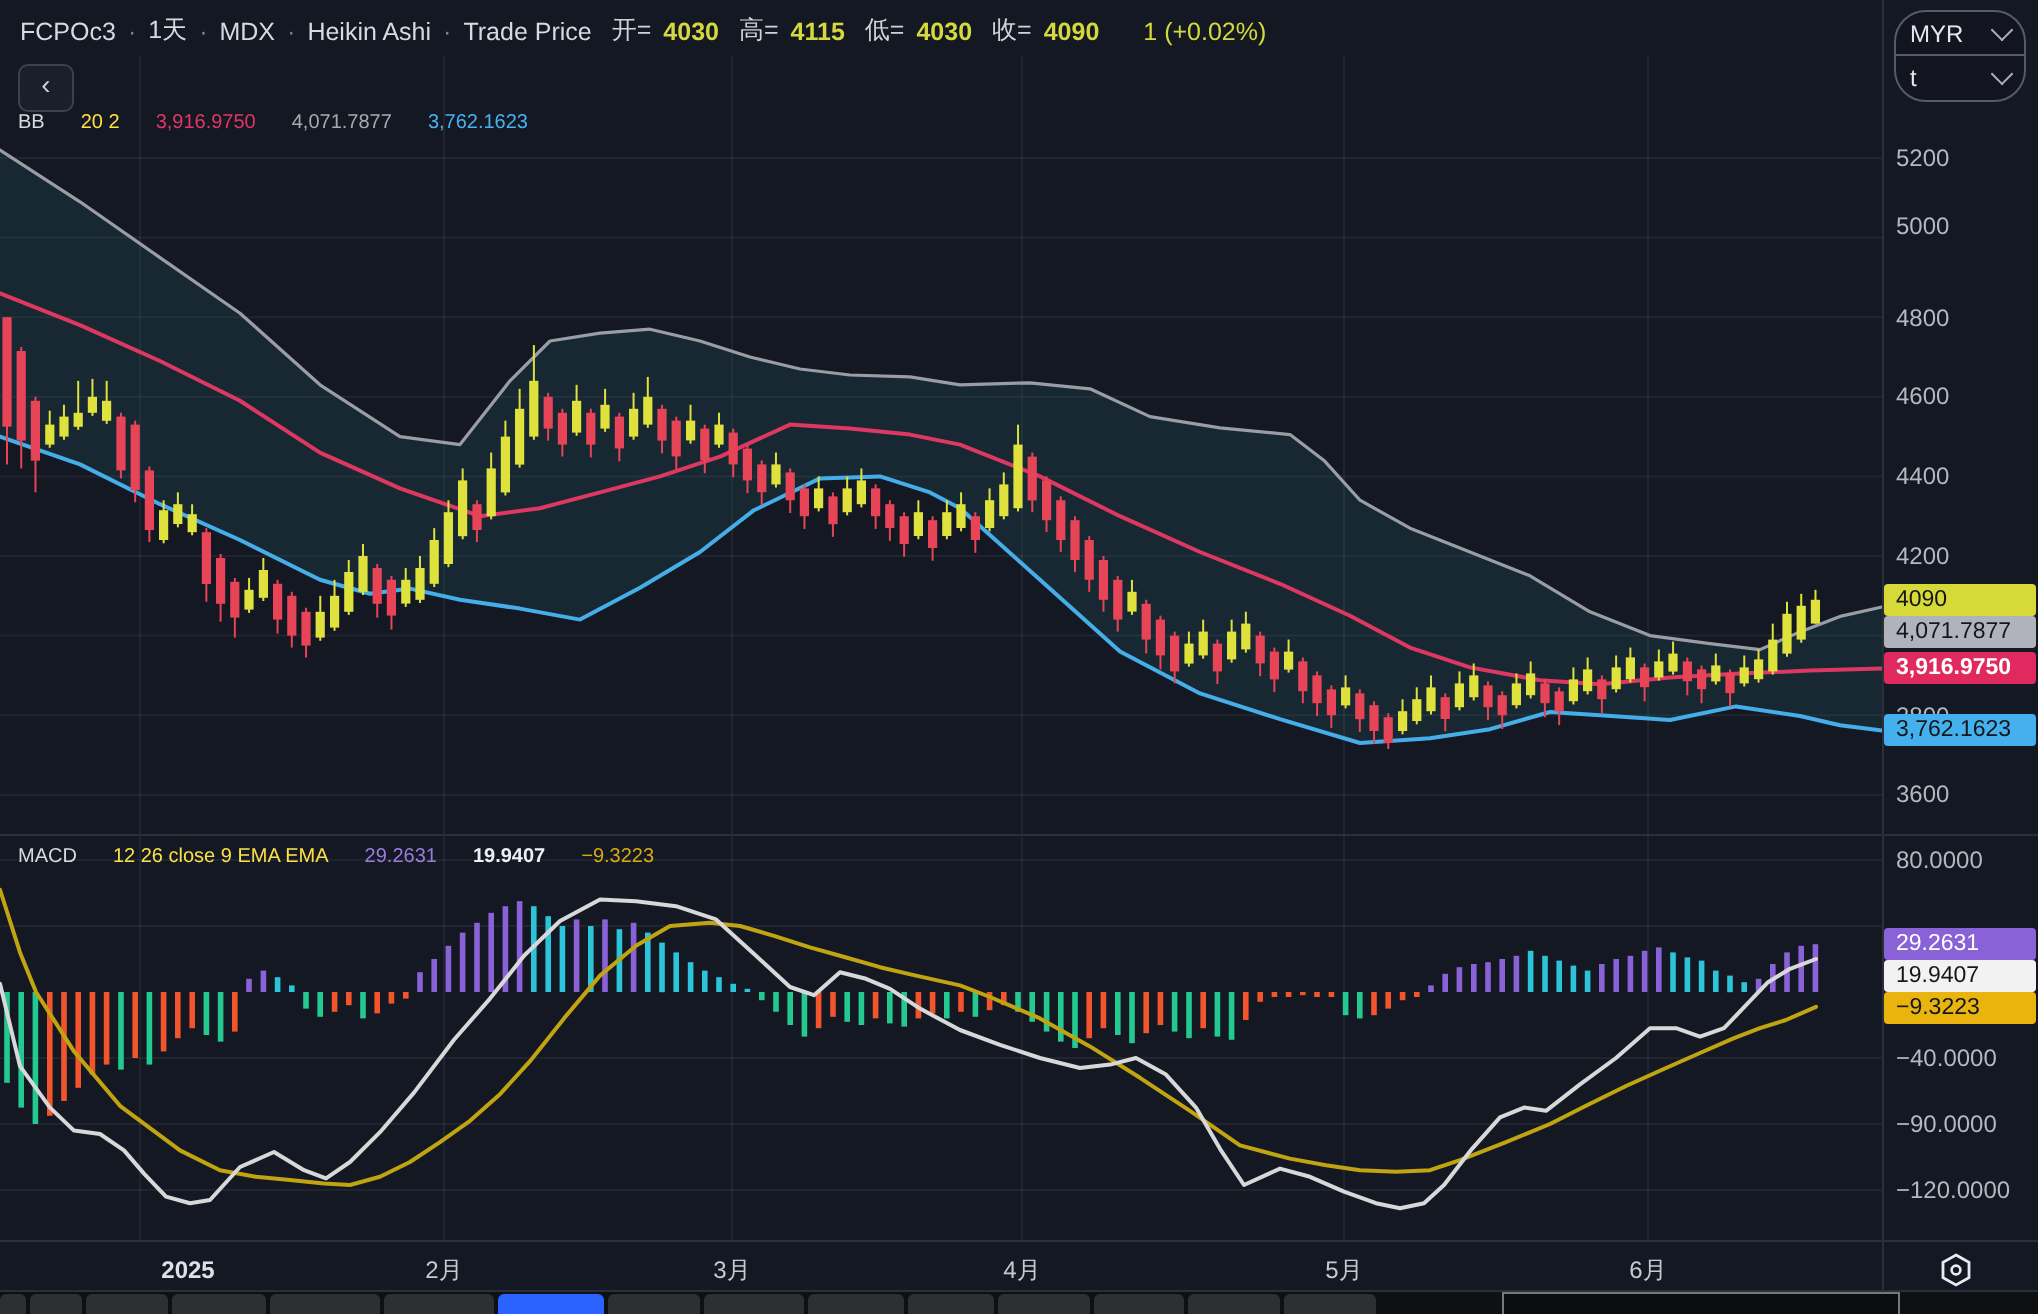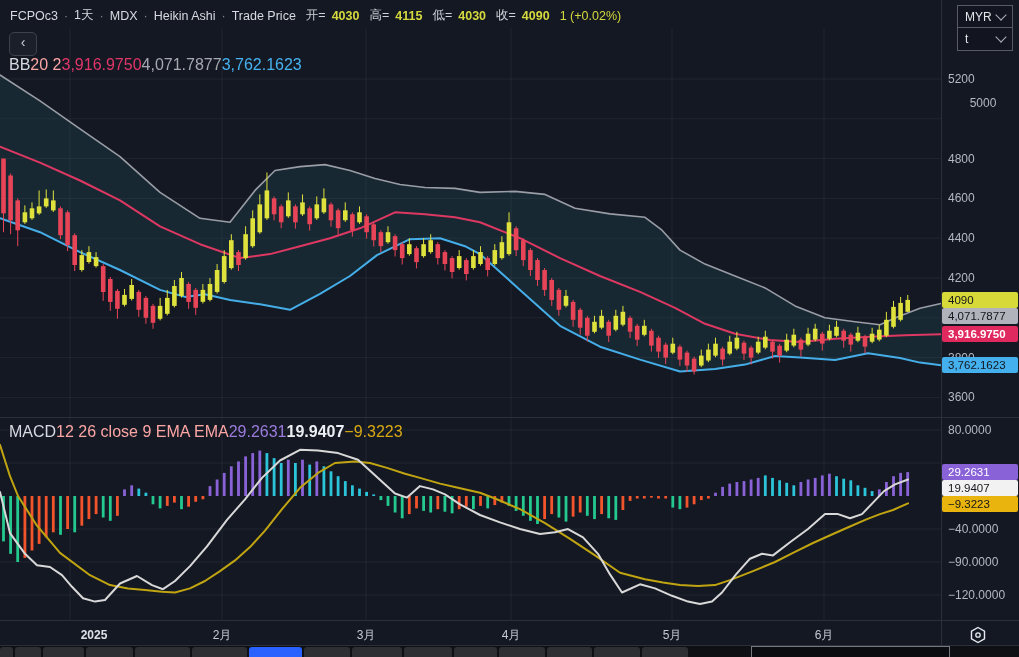--- a/index.html
+++ b/index.html
@@ -4,30 +4,30 @@
 <style>
   html,body{margin:0;padding:0;background:#0c0e12;}
   .stage{position:relative;width:1019px;height:657px;background:#141822;overflow:hidden;
          font-family:"Liberation Sans","DejaVu Sans",sans-serif;-webkit-font-smoothing:antialiased;}
   #chart-svg{position:absolute;left:0;top:0;z-index:1;}
   
   .header{position:absolute;left:10px;top:7px;z-index:5;font-size:12.5px;color:#d7dae0;display:flex;align-items:center;gap:6px;white-space:nowrap;}
   .header .dot{color:#7d828c;}
   .header .olab{color:#cfd3d9;margin-left:4px;}
   .header .oval{color:#d5d93e;font-weight:bold;}
-  .header .chg{color:#d5d93e;margin-left:4px;}
+  .header .chg{color:#d5d93e;margin-left:16px;}
   .back-btn{position:absolute;left:9px;top:32px;width:26px;height:22px;z-index:5;background:#1a1f29;border:1px solid #3c414c;border-radius:5px;color:#cfd3d9;font-size:14px;line-height:19px;text-align:center;cursor:pointer;}
   
-  .ind-row{position:absolute;left:9px;z-index:5;font-size:16px;display:flex;gap:0;white-space:nowrap;}
+  .ind-row{position:absolute;left:9px;z-index:5;font-size:10px;display:flex;gap:18px;white-space:nowrap;}
   .ind-name{color:#d7dae0;}
-  .ind-params{color:#fca5a5;}
+  .ind-params{color:#fde047;}
   .v-pink{color:#e0366a;} .v-gray{color:#a6a9b0;} .v-blue{color:#46b2f0;}
   .v-purple{color:#9b7bdd;} .v-white{color:#eceff3;font-weight:bold;} .v-gold{color:#d9a913;}
   
-  .symbol-box{position:absolute;right:6px;top:5px;width:56px;height:46px;z-index:6;border:1.5px solid #565b66;border-radius:0;background:rgba(18,22,32,.92);box-sizing:border-box;}
+  .symbol-box{position:absolute;right:6px;top:5px;width:66px;height:46px;z-index:6;border:1.5px solid #565b66;border-radius:16px;background:rgba(18,22,32,.92);box-sizing:border-box;}
   .symbol-box .row{height:21px;display:flex;align-items:center;justify-content:space-between;padding:0 7px;color:#e3e6ea;font-size:12px;cursor:pointer;}
   .symbol-box .row+.row{border-top:1px solid #565b66;}
   .chev{width:7px;height:7px;border-right:1.6px solid #aab0b8;border-bottom:1.6px solid #aab0b8;transform:rotate(45deg);margin-top:-3px;}
   
   .axis-label{position:absolute;left:948px;width:70px;height:16px;line-height:16px;font-size:12px;color:#b4b8c0;z-index:2;}
   .axis-badge{position:absolute;left:942px;width:76px;height:16px;line-height:16px;font-size:11.5px;padding-left:6px;box-sizing:border-box;border-radius:2px;z-index:4;}
   .time-label{position:absolute;top:627px;height:16px;line-height:16px;font-size:12px;color:#c6cad1;z-index:3;transform:translateX(-50%);}
   .time-label.bold{font-weight:bold;color:#dde1e7;}
   
   .watermark{position:absolute;left:883px;top:598px;z-index:4;font-size:33px;letter-spacing:2px;color:rgba(240,244,250,.95);text-shadow:0 0 8px rgba(255,180,90,.4);}
@@ -507,21 +507,21 @@
       <span class="chev"></span>
     </div>
     <div class="row">
       <span>t</span>
       <span class="chev"></span>
     </div>
   </div>
 
   <div id="price-axis">
       <div class="axis-label" style="top: 71px;">5200</div>
-      <div class="axis-label" style="top: 95px; text-align: center;">5000</div>
+      <div class="axis-label" style="top: 105px;">5000</div>
       <div class="axis-label" style="top: 151px;">4800</div>
       <div class="axis-label" style="top: 190px;">4600</div>
       <div class="axis-label" style="top: 230px;">4400</div>
       <div class="axis-label" style="top: 270px;">4200</div>
       <div class="axis-label" style="top: 310px;">4000</div>
       <div class="axis-label" style="top: 350px;">3800</div>
       <div class="axis-label" style="top: 389px;">3600</div>
       <div class="axis-badge" style="top: 292px; background: rgb(214, 217, 56); color: rgb(20, 22, 26);">4090</div>
       <div class="axis-badge" style="top: 308px; background: rgb(176, 179, 187); color: rgb(20, 22, 26);">4,071.7877</div>
       <div class="axis-badge" style="top: 326px; background: rgb(224, 41, 94); color: rgb(255, 255, 255); font-weight: bold;">3,916.9750</div>

